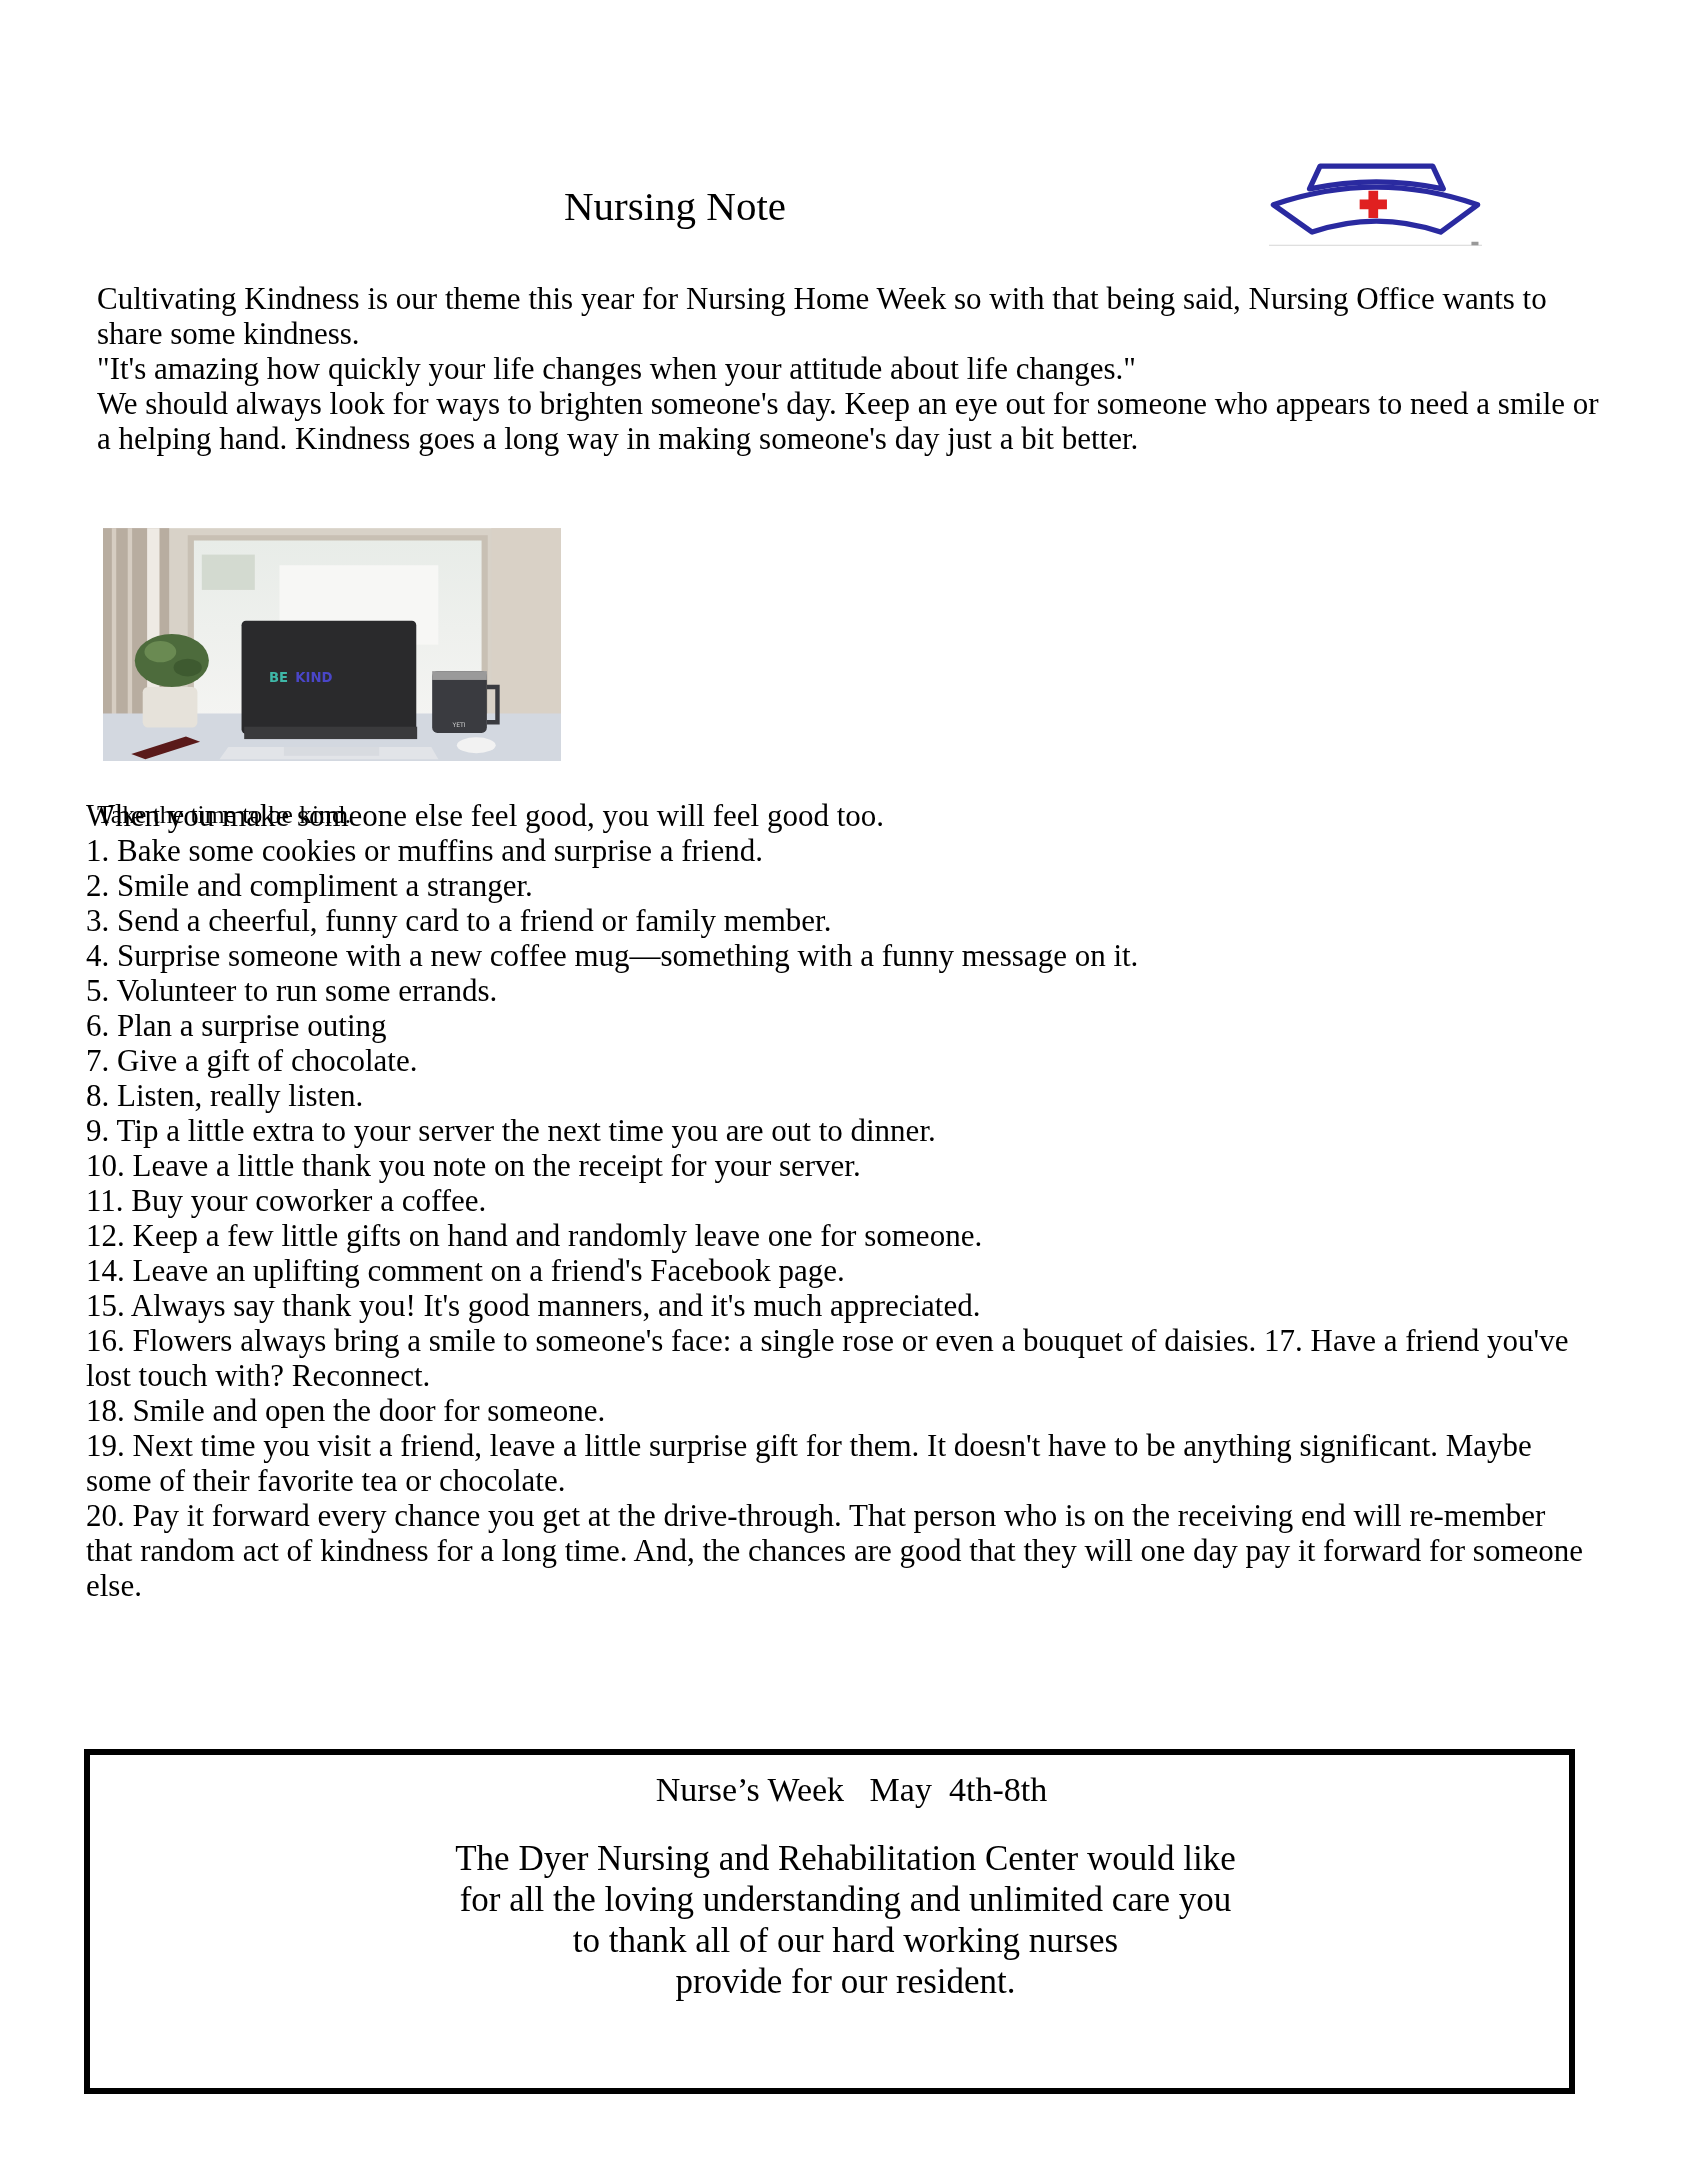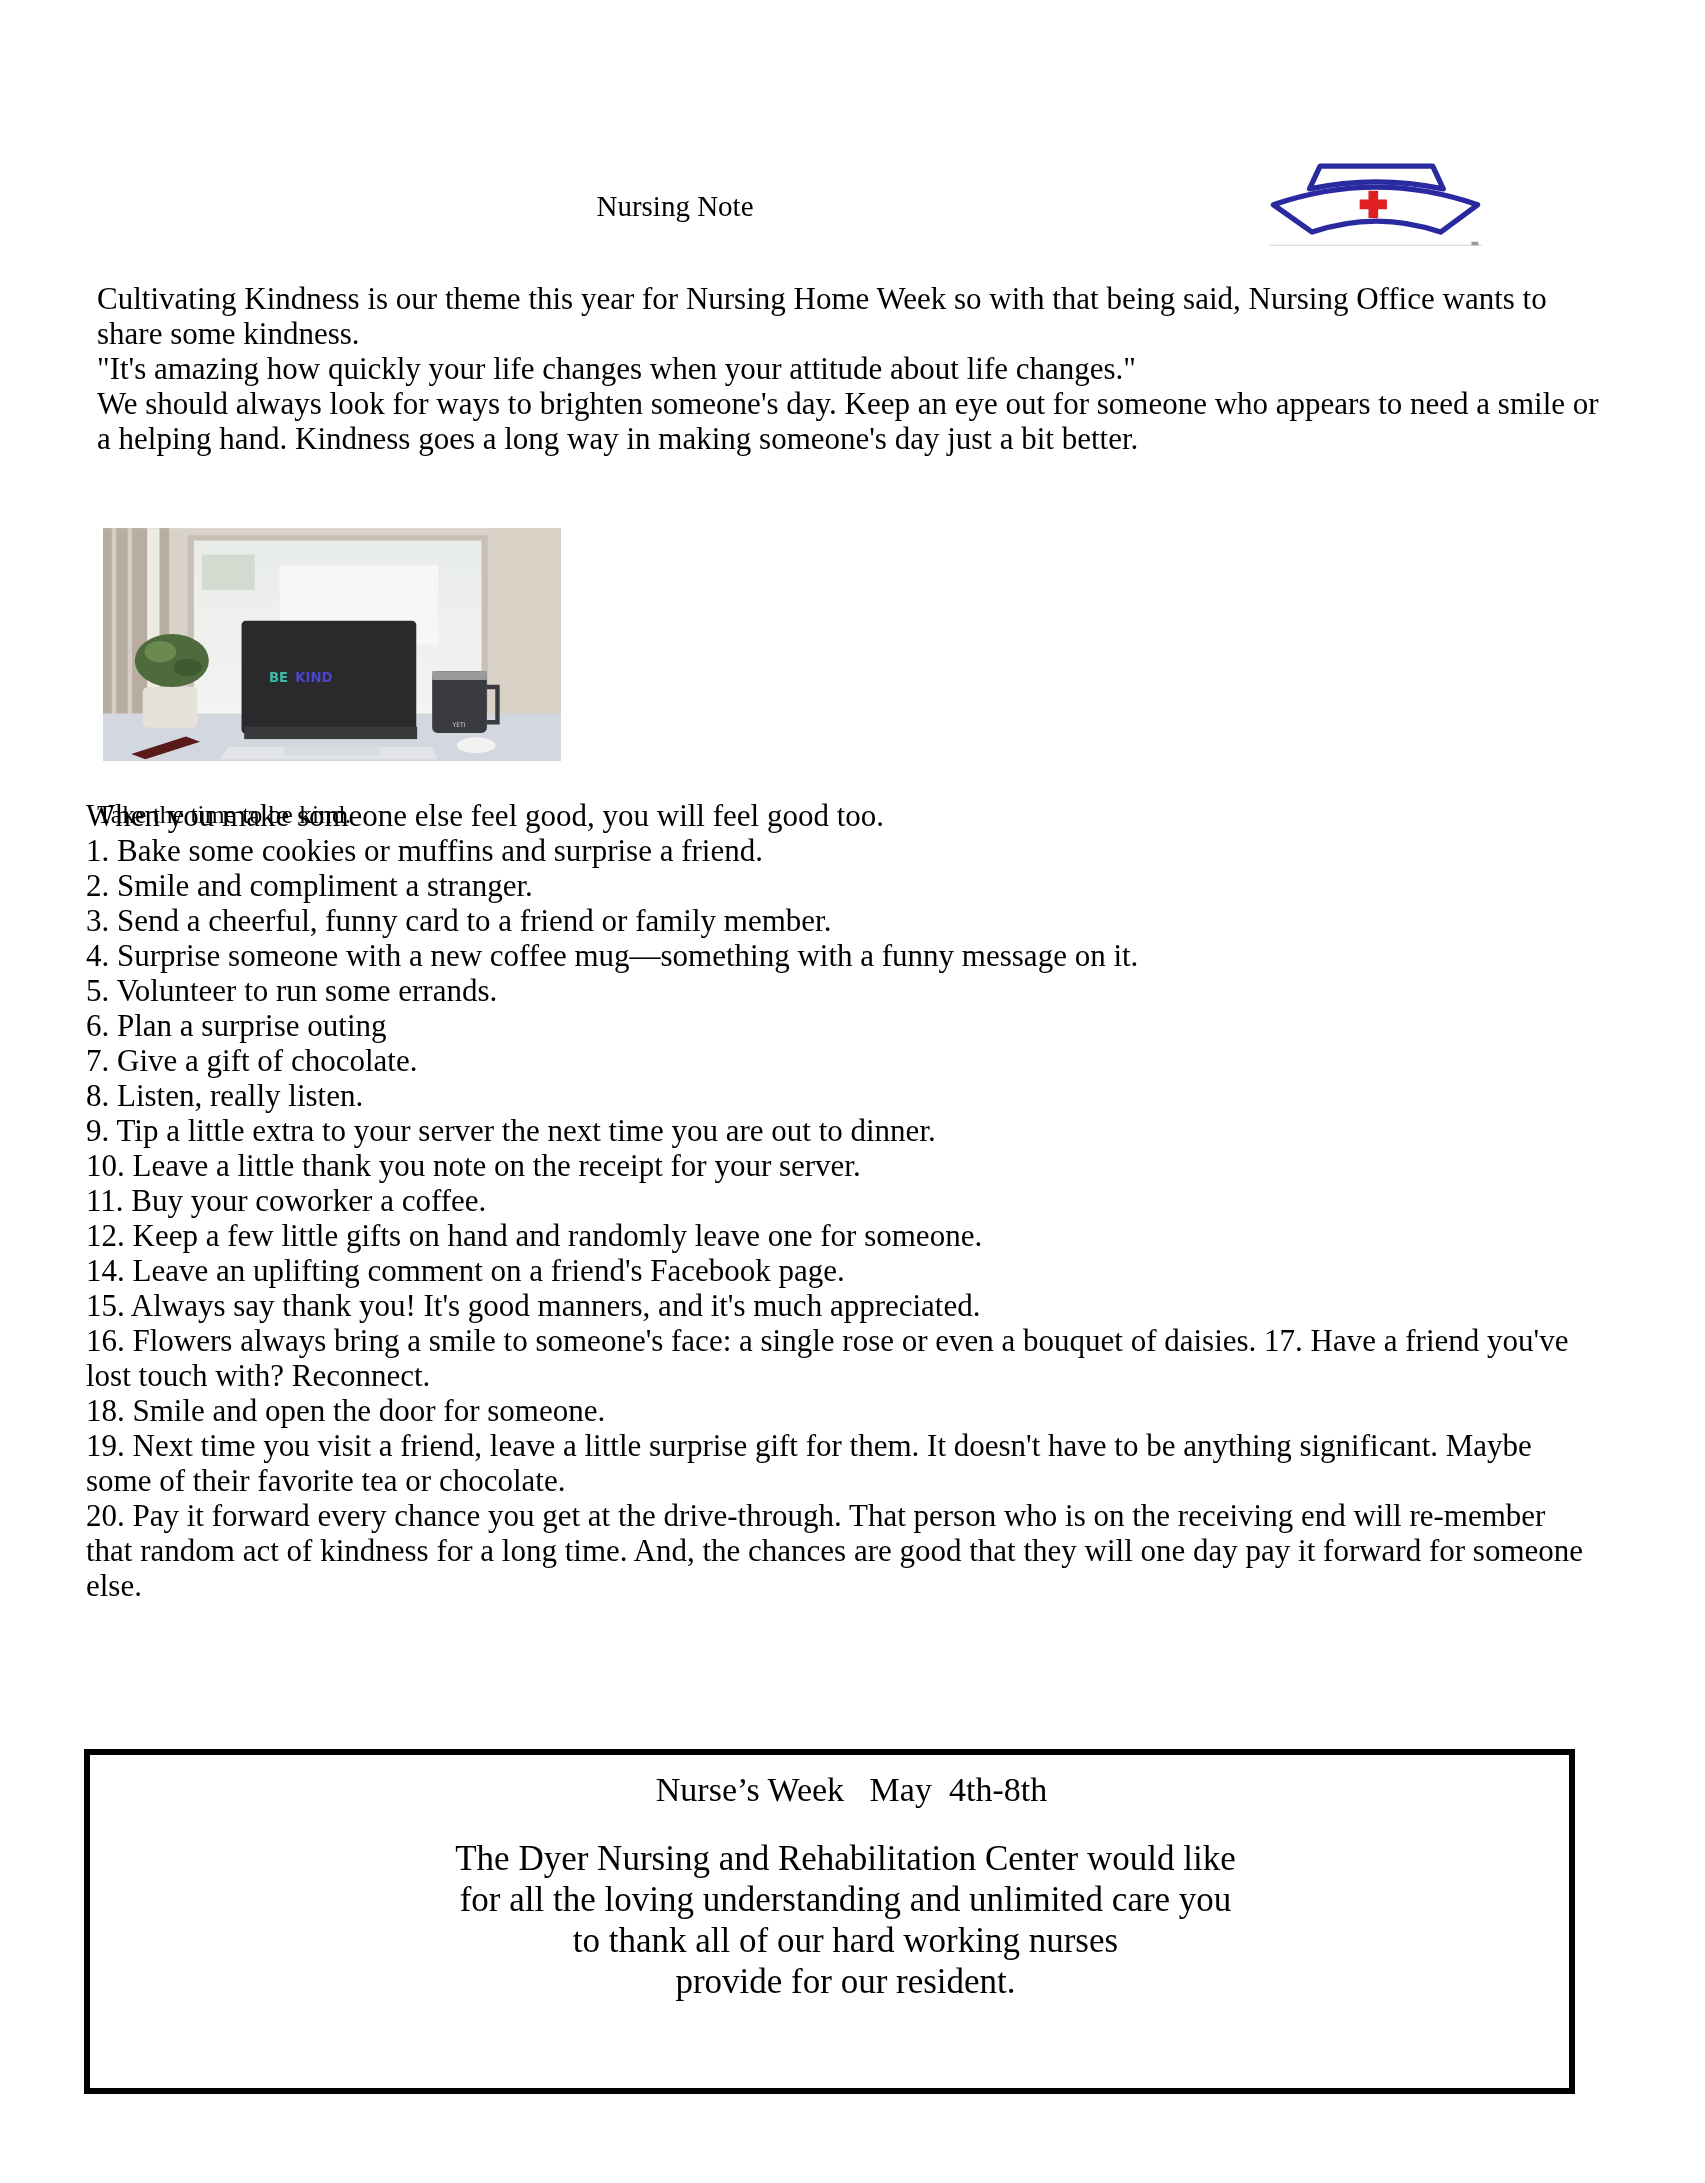--- a/index.html
+++ b/index.html
@@ -1,19 +1,19 @@
 <!DOCTYPE html>
 <html style="font-size:14px"><head>
 <meta charset="utf-8">
 <style>
   html, body { margin:0; padding:0; background:#ffffff; }
   body { width:1705px; height:2183px; position:relative; overflow:hidden;
          font-family:"Liberation Serif", "DejaVu Serif", serif; color:#000; }
   .abs { position:absolute; }
-  #title { left:0; width:1350px; top:182px; text-align:center; font-size:29px; line-height:49px; }
+  #title { left:0; width:1350px; top:182px; text-align:center; font-size:41px; line-height:49px; }
   #logo { left:1269px; top:150px; width:213px; height:99px; }
   #intro { left:97px; top:281px; width:1517px; font-size:31px; line-height:35px; white-space:pre-line; }
   #photo { left:103px; top:528px; width:458px; height:233px; overflow:hidden; }
   #caption { left:97px; top:800px; font-size:25.6px; line-height:30px; }
   #list { left:86px; top:798px; width:1500px; font-size:31px; line-height:35px; }
   #list .li { white-space:normal; }
   #box { left:84px; top:1749px; width:1479px; height:333px; border:6.2px solid #000; }
   #box-head { position:absolute; left:0; right:0; top:14px; text-align:center; font-size:34px; line-height:41px;padding-left:44px; }
   #box-body { position:absolute; left:0; right:0; top:83px; text-align:center; font-size:35px; line-height:41px;padding-left:32px; }
   #box-body div { white-space:nowrap; }

